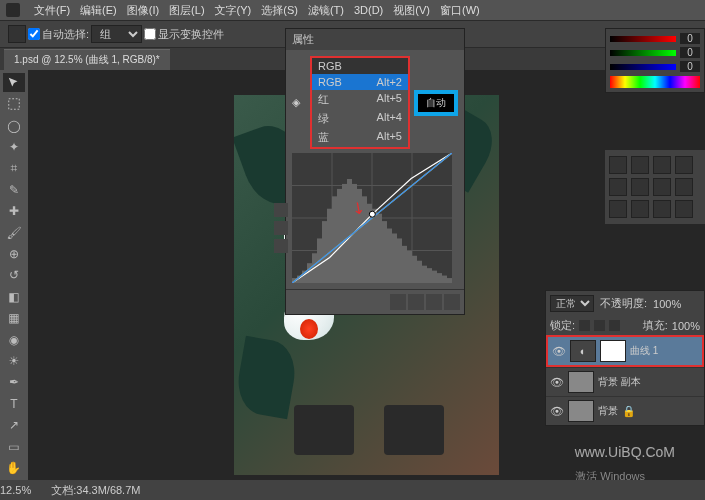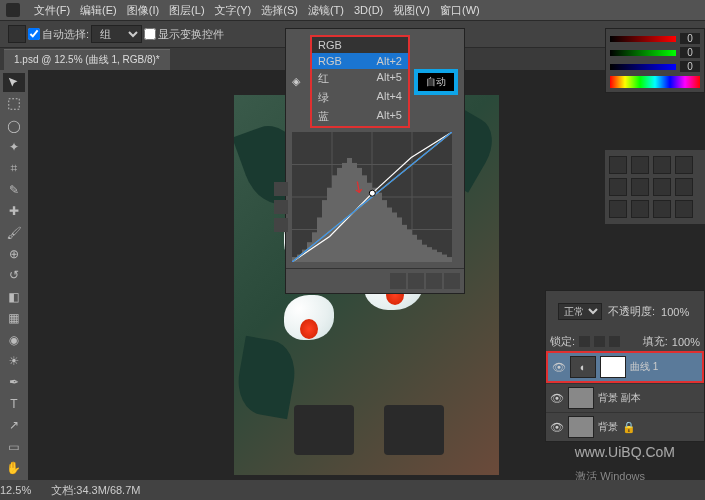--- a/index.html
+++ b/index.html
@@ -56,21 +56,21 @@
 .props .footer .fi{width:16px;height:16px;background:#444;}
 .rarrow{position:absolute;color:#e03030;font-size:16px;transform:rotate(35deg);}
 .rpanel{width:100px;position:absolute;right:0;top:8px;background:#424242;border:1px solid #222;padding:4px;}
 .rpanel .slider{display:flex;align-items:center;gap:4px;margin-bottom:3px;}
 .rpanel .slider .bar{flex:1;height:6px;}
 .rpanel .slider .val{width:20px;background:#222;text-align:center;font-size:10px;}
 .spectrum{height:12px;background:linear-gradient(90deg,#f00,#ff0,#0f0,#0ff,#00f,#f0f,#f00);margin-top:4px;}
 .adj-icons{position:absolute;right:0;top:130px;width:100px;background:#424242;padding:6px 4px;display:flex;flex-wrap:wrap;gap:4px;}
 .adj-icons .ai{width:18px;height:18px;background:#333;border:1px solid #222;}
 .layers{position:absolute;right:0;top:270px;width:160px;background:#424242;border:1px solid #222;}
-.layers .lhdr{padding:12px;display:flex;gap:6px;align-items:center;}
+.layers .lhdr{padding:4px;display:flex;gap:6px;align-items:center;}
 .layers .lhdr select{background:#333;color:#ccc;border:1px solid #222;font-size:10px;padding:1px;}
 .layers .lopts{padding:2px 4px;display:flex;align-items:center;gap:4px;font-size:10px;}
 .layers .lopts .li{width:11px;height:11px;background:#333;}
 .layers .lrow{display:flex;align-items:center;padding:3px 4px;gap:4px;border-top:1px solid #333;}
 .layers .lrow.active{background:#5a7a9a;}
 .layers .lrow.hl{border:2px solid #e03030;}
 .layers .eye{width:14px;height:14px;display:flex;align-items:center;justify-content:center;}
 .layers .thumb{width:26px;height:22px;background:#888;border:1px solid #222;}
 .layers .thumb.adj{background:#444;display:flex;align-items:center;justify-content:center;}
 .layers .mask{width:26px;height:22px;background:#fff;border:1px solid #222;}
@@ -158,20 +158,23 @@
         </div>
       <div class="pot p1"></div>
       <div class="pot p2"></div>
     </div>
     <div class="watermark">www.UiBQ.CoM</div>
   </div>
 </div>
 
 <div class="panels">
   <div class="props">
+    <div class="hdr">
+      <span>属性</span>
+    </div>
     <div class="body">
       <div class="row">
         <span style="width:14px">◈</span>
         <div style="flex:1">
           <div class="channel-dd highlight">
             <div class="item" style="background:#333">
                 <span>RGB</span>
               </div>
             <div class="sel-item">
                 <span>RGB</span>

